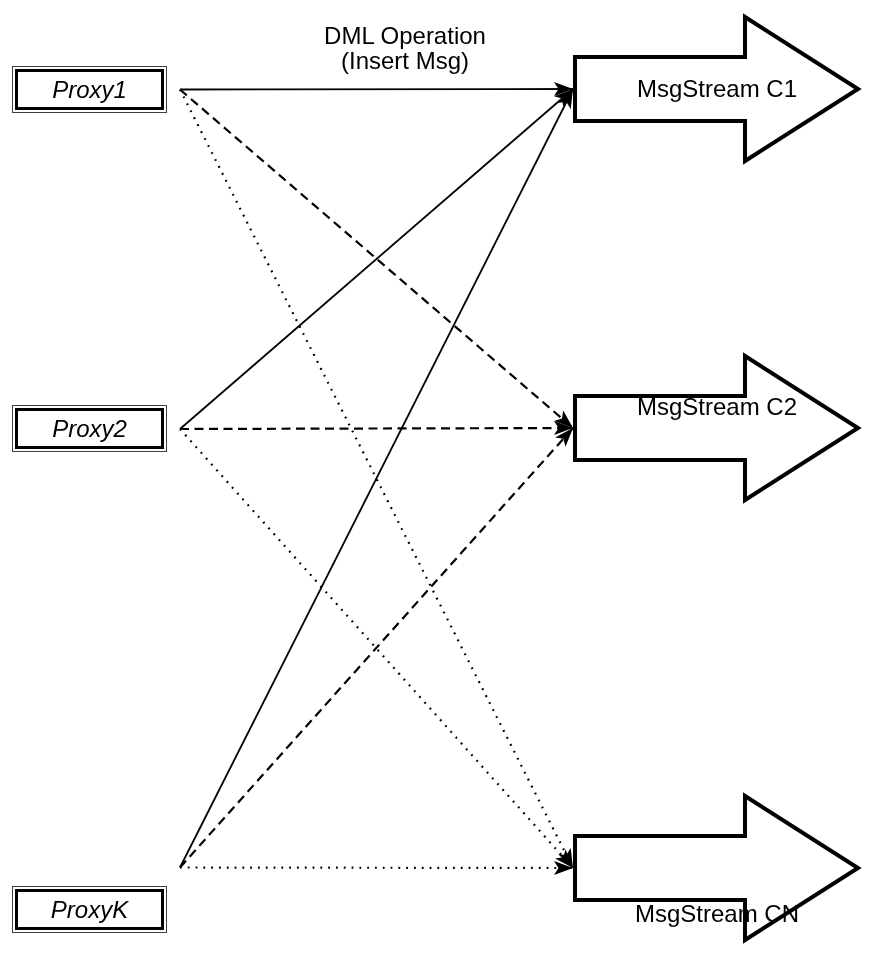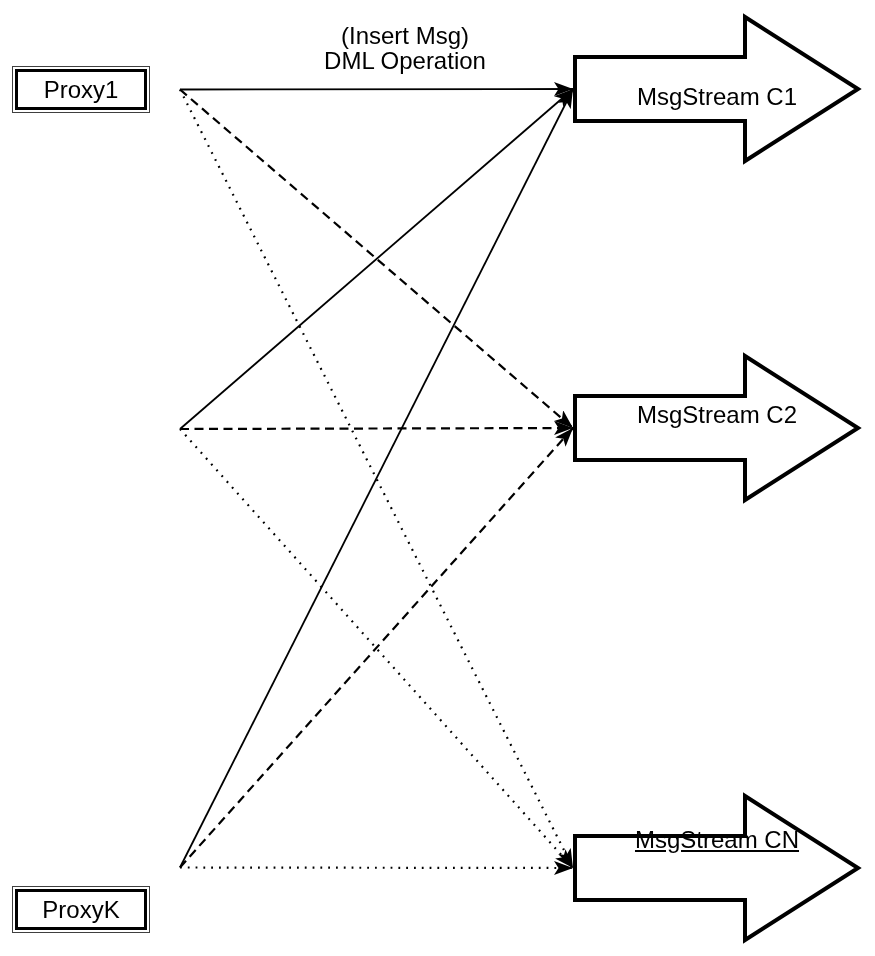--- a/index.html
+++ b/index.html
@@ -17,53 +17,53 @@
   .block-arrow { fill: #ffffff; stroke: #000000; stroke-width: 4; stroke-linejoin: miter; }
 
   .edge { stroke: #000000; fill: none; }
   .edge-solid  { stroke-width: 1.8; }
   .edge-dashed { stroke-width: 2.2; stroke-dasharray: 9 5.5; }
   .edge-dotted { stroke-width: 2.2; stroke-dasharray: 1.8 6; }
 
   .proxy-box {
     position: absolute;
     left: 15px;
-    width: 132px;
+    width: 149px;
     height: 41px;
     box-sizing: border-box;
     background: #ffffff;
     border: 3px solid #000000;
     box-shadow: 0 0 0 2px #ffffff, 0 0 0 3px #404040;
     display: flex;
     align-items: center;
     justify-content: center;
+    font-style: italic;
   }
   .proxy-box .label {
     font-size: 24px;
     line-height: 1;
     white-space: nowrap;
   }
   #proxy1 { top: 69px; }
   #proxy2 { top: 408px; }
   #proxyk { top: 889px; }
 
   .stream-label {
     position: absolute;
     left: 575px;
     width: 284px;
     height: 30px;
     line-height: 30px;
     text-align: center;
     font-size: 24px;
     white-space: nowrap;
-    margin-top: 8px;
   }
   #stream-label-c1 { top: 74px; }
   #stream-label-c2 { top: 392px; }
-  #stream-label-cn { top: 817px; text-decoration: underline; }
+  #stream-label-cn { top: 899px; }
 
   .diagram-title {
     position: absolute;
     left: 270px;
     top: 23px;
     width: 270px;
     text-align: center;
     font-size: 24px;
     line-height: 25px;
   }
@@ -94,26 +94,29 @@
         <line x1="180" y1="429" x2="573" y2="868" class="edge edge-dotted" marker-end="url(#arrowhead)"></line>
         <line x1="180" y1="867.5" x2="573" y2="89" class="edge edge-solid" marker-end="url(#arrowhead)"></line>
         <line x1="180" y1="867.5" x2="573" y2="428" class="edge edge-dashed" marker-end="url(#arrowhead)"></line>
         <line x1="180" y1="867.5" x2="573" y2="868" class="edge edge-dotted" marker-end="url(#arrowhead)"></line>
       </g>
   </svg>
 
   <div class="proxy-box" id="proxy1">
     <span class="label">Proxy1</span>
   </div>
+  <div class="proxy-box" id="proxy2">
+    <span class="label">Proxy2</span>
+  </div>
   <div class="proxy-box" id="proxyk">
     <span class="label">ProxyK</span>
   </div>
 
   <div class="stream-label" id="stream-label-c1">MsgStream C1</div>
   <div class="stream-label" id="stream-label-c2">MsgStream C2</div>
   <div class="stream-label" id="stream-label-cn">MsgStream CN</div>
 
   <div class="diagram-title">
+    <div>DML Operation</div>
     <div>(Insert Msg)</div>
-    <div>DML Operation</div>
   </div>
 
 </div>
 
 </body></html>

